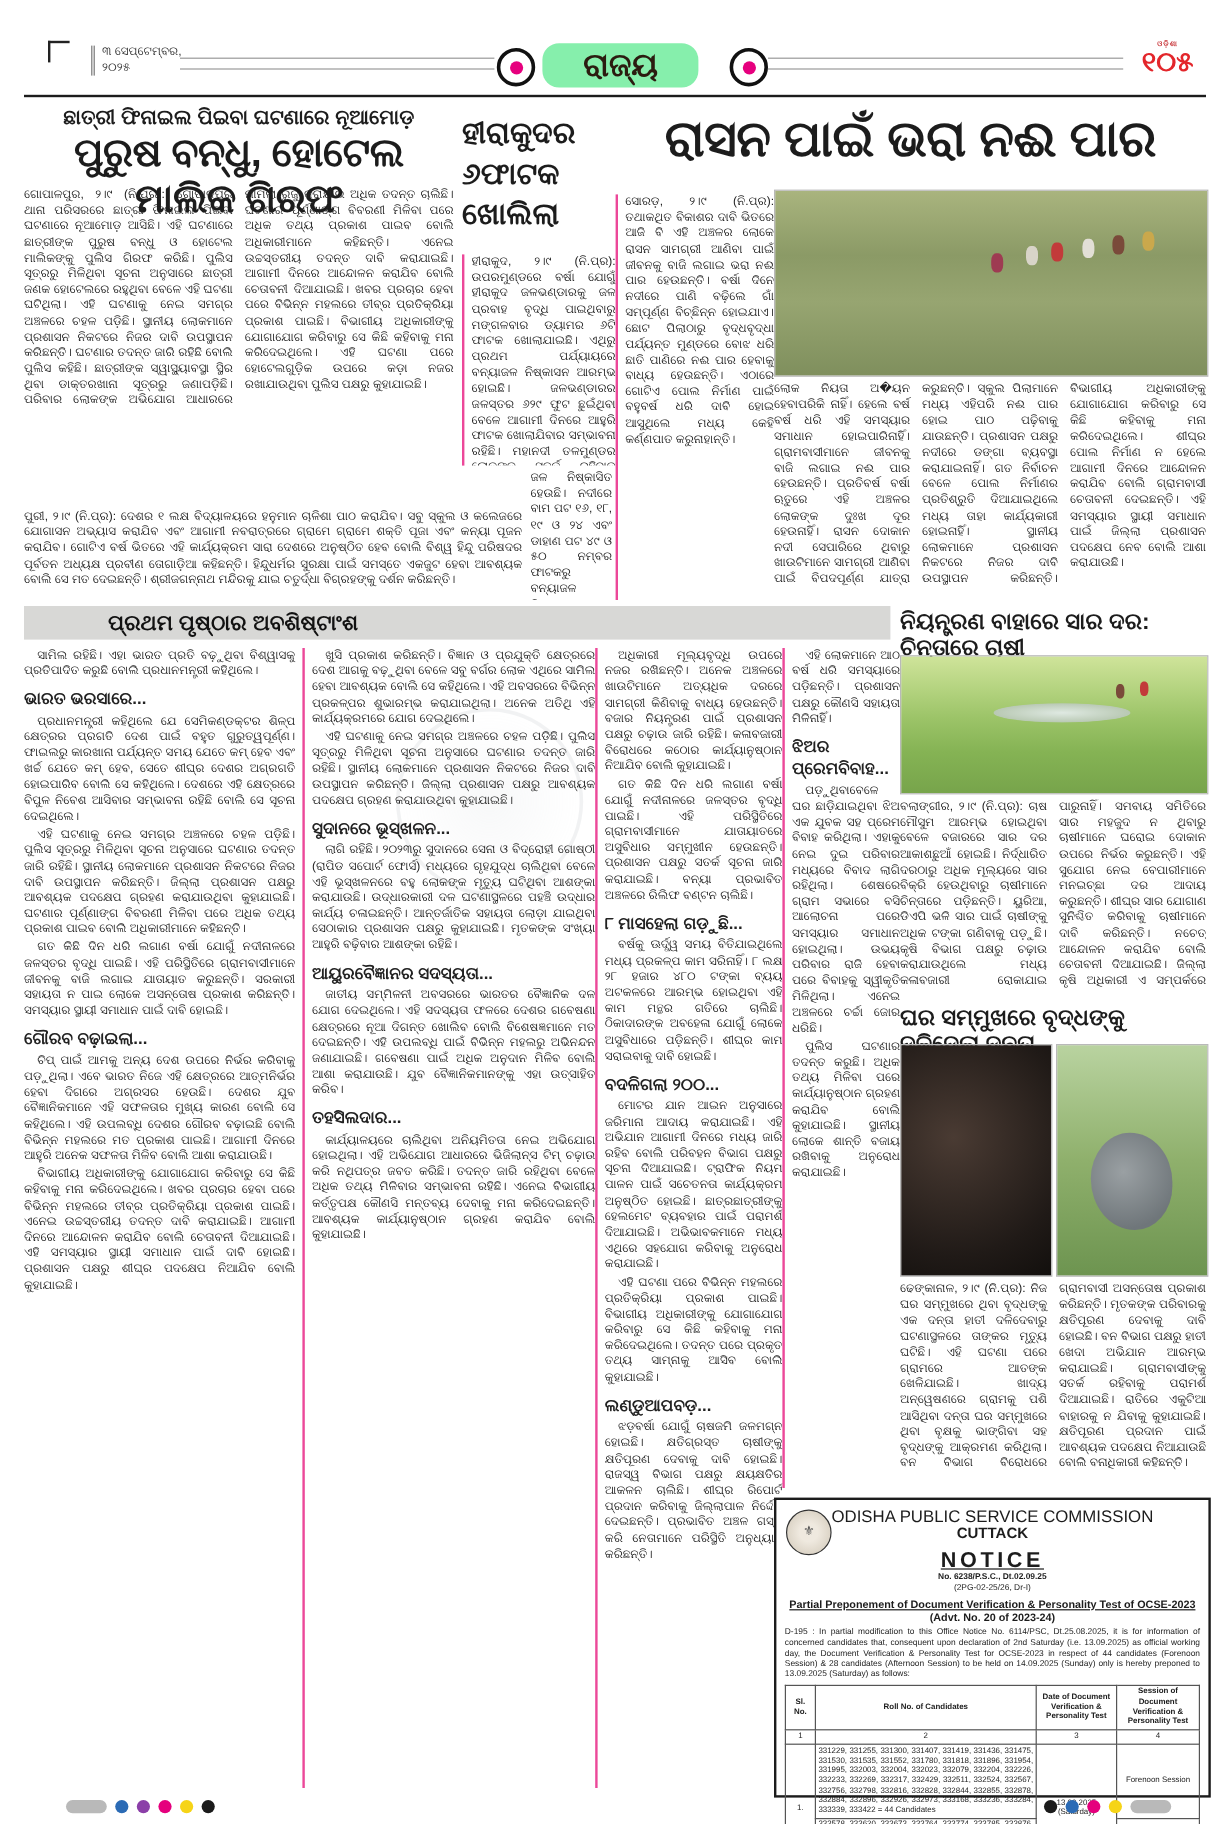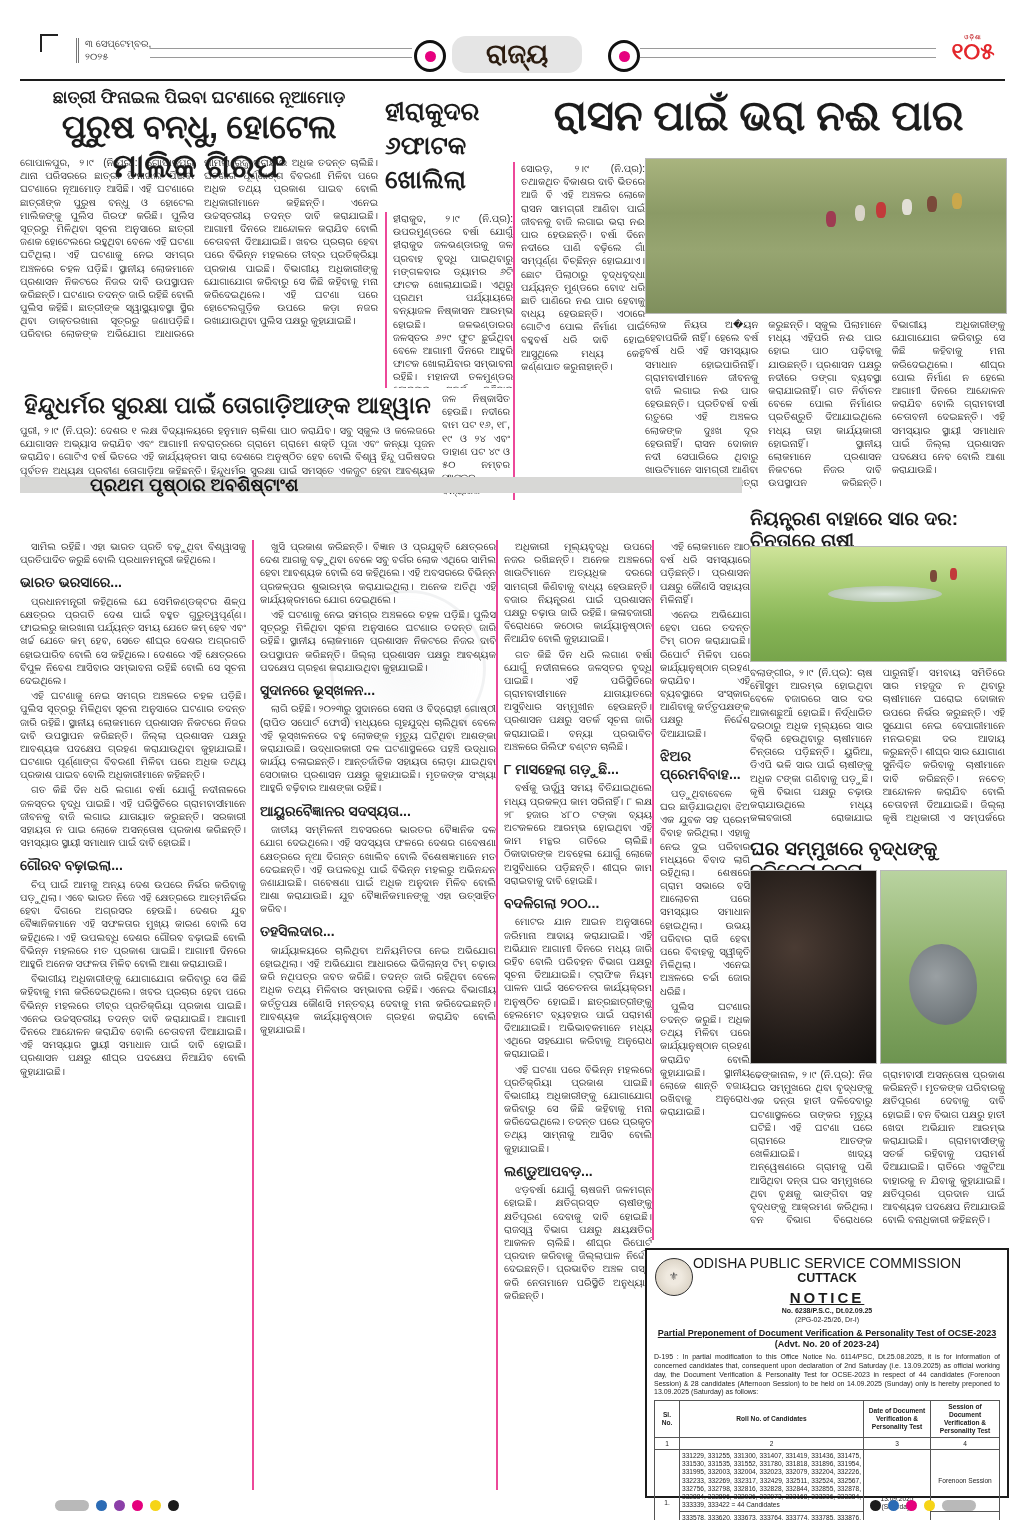--- a/index.html
+++ b/index.html
@@ -7,21 +7,21 @@
         font-family:"Liberation Sans","DejaVu Sans",sans-serif;color:#1c1c1c;}
   .abs{position:absolute;}
 
   
   .cropmark{width:16px;height:16px;border-left:2.5px solid #222;border-top:2.5px solid #222;}
   .dateblock{font-size:10px;line-height:1.25;color:#333;border-left:3px double #777;padding-left:6px;}
   .dbl-rule{height:8px;border-top:1.5px solid #9a9a9a;border-bottom:1.5px solid #9a9a9a;}
   .bullseye{width:26px;height:26px;border-radius:50%;border:3px solid #111;background:#fff;
             display:flex;align-items:center;justify-content:center;}
   .bullseye i{display:block;width:11px;height:11px;border-radius:50%;}
-  .section-badge{background:#e5e5e5;border-radius:14px;padding:3px 34px;font-size:27px;font-weight:bold;color:#2b1c10;}
+  .section-badge{background:#86efac;border-radius:14px;padding:3px 34px;font-size:27px;font-weight:bold;color:#2b1c10;}
   .nameplate{color:#e3262b;font-weight:bold;font-size:23px;line-height:1;text-align:center;}
   .nameplate small{display:block;font-size:6px;color:#c8363a;letter-spacing:1px;}
   .rule-thick{border-top:2.5px solid #1c1c1c;}
 
   
   .kicker{font-size:17px;font-weight:bold;text-align:center;}
   .hl-lead{font-size:33px;font-weight:bold;text-align:center;letter-spacing:-0.5px;}
   .hl-mid{font-size:25px;font-weight:bold;text-align:left;white-space:pre-line;line-height:1.35;}
   .hl-big{font-size:42px;font-weight:bold;text-align:center;letter-spacing:-0.5px;}
   .hl-sec{font-size:23px;font-weight:bold;text-align:center;}
@@ -49,21 +49,21 @@
   .ph-elephant{background:linear-gradient(180deg,#b9d3a0 0%,#8fb06c 50%,#6d9450 100%);}
   .ph-elephant .ele{position:absolute;left:22%;top:38%;width:55%;height:42%;border-radius:48% 52% 46% 54%;
                     background:radial-gradient(circle at 40% 40%,#9aa0a3,#6f767a 75%);}
   .watermark{border:3px solid #9aa0a8;border-radius:50%;opacity:0.13;
              background:radial-gradient(circle,#c7ccd2 0%,transparent 70%);}
 
   
   .notice{border:2px solid #1c1c1c;background:#fff;padding:5px 7px;font-size:7.5px;line-height:1.25;}
   .notice .org{font-size:14px;font-weight:normal;text-align:center;line-height:1.15;}
   .notice .org2{font-size:12.5px;font-weight:bold;text-align:center;}
-  .notice .ntitle{font-size:15px;font-weight:bold;text-align:center;text-decoration:underline;letter-spacing:3px;margin-top:2px;}
+  .notice .ntitle{font-size:18px;font-weight:bold;text-align:center;text-decoration:underline;letter-spacing:3px;margin-top:2px;}
   .notice .nno{font-size:7px;font-weight:bold;text-align:center;}
   .notice .nsub{font-size:7px;text-align:center;}
   .notice .ptitle{font-size:9px;font-weight:bold;text-align:center;text-decoration:underline;margin-top:3px;}
   .notice .padvt{font-size:9px;font-weight:bold;text-align:center;}
   .notice .nbody{font-size:7px;text-align:justify;margin-top:3px;}
   .seal{width:36px;height:36px;border-radius:50%;border:1.5px solid #333;
         background:radial-gradient(circle,#efe9df 30%,#cfc6b6 100%);
         display:flex;align-items:center;justify-content:center;font-size:11px;color:#555;}
   table.nt{border-collapse:collapse;width:100%;margin-top:3px;}
   table.nt th,table.nt td{border:1px solid #555;font-size:6.6px;padding:1.5px 2px;vertical-align:middle;}
@@ -127,24 +127,23 @@
   <div class="abs photo ph-river" style="left:645px;top:158px;width:360px;height:154px;position:absolute;">
     <span class="fig" style="left:58%;top:30%;background:#d8d4c8;position:absolute;"></span>
     <span class="fig" style="left:64%;top:28%;background:#c23a3a;position:absolute;"></span>
     <span class="fig" style="left:71%;top:26%;background:#e2dfd6;position:absolute;"></span>
     <span class="fig" style="left:78%;top:24%;background:#7a4a3a;position:absolute;"></span>
     <span class="fig" style="left:85%;top:22%;background:#caa84c;position:absolute;"></span>
     <span class="fig" style="left:50%;top:34%;background:#9e3b52;position:absolute;"></span>
   </div>
   <div class="abs bodycol three-col" style="left:645px;top:318px;width:360px;height:182px;">ଲୋକ ନିୟତା ଅ�ୟନ ହେବାପରିକି ନାହିଁ। ହେଲେ ବର୍ଷ ବର୍ଷ ଧରି ଏହି ସମସ୍ୟାର ସମାଧାନ ହୋଇପାରିନାହିଁ। ଗ୍ରାମବାସୀମାନେ ଜୀବନକୁ ବାଜି ଲଗାଇ ନଈ ପାର ହେଉଛନ୍ତି। ପ୍ରତିବର୍ଷ ବର୍ଷା ଋତୁରେ ଏହି ଅଞ୍ଚଳର ଲୋକଙ୍କ ଦୁଃଖ ଦୂର ହେଉନାହିଁ। ରାସନ ଦୋକାନ ନଦୀ ସେପାରିରେ ଥିବାରୁ ଖାଉଟିମାନେ ସାମଗ୍ରୀ ଆଣିବା ପାଇଁ ବିପଦପୂର୍ଣ୍ଣ ଯାତ୍ରା କରୁଛନ୍ତି। ସ୍କୁଲ ପିଲାମାନେ ମଧ୍ୟ ଏହିପରି ନଈ ପାର ହୋଇ ପାଠ ପଢ଼ିବାକୁ ଯାଉଛନ୍ତି। ପ୍ରଶାସନ ପକ୍ଷରୁ ନଦୀରେ ଡଙ୍ଗା ବ୍ୟବସ୍ଥା କରାଯାଇନାହିଁ। ଗତ ନିର୍ବାଚନ ବେଳେ ପୋଲ ନିର୍ମାଣର ପ୍ରତିଶ୍ରୁତି ଦିଆଯାଇଥିଲେ ମଧ୍ୟ ତାହା କାର୍ଯ୍ୟକାରୀ ହୋଇନାହିଁ। ସ୍ଥାନୀୟ ଲୋକମାନେ ପ୍ରଶାସନ ନିକଟରେ ନିଜର ଦାବି ଉପସ୍ଥାପନ କରିଛନ୍ତି। ବିଭାଗୀୟ ଅଧିକାରୀଙ୍କୁ ଯୋଗାଯୋଗ କରିବାରୁ ସେ କିଛି କହିବାକୁ ମନା କରିଦେଇଥିଲେ। ଶୀଘ୍ର ପୋଲ ନିର୍ମାଣ ନ ହେଲେ ଆଗାମୀ ଦିନରେ ଆନ୍ଦୋଳନ କରାଯିବ ବୋଲି ଗ୍ରାମବାସୀ ଚେତାବନୀ ଦେଇଛନ୍ତି। ଏହି ସମସ୍ୟାର ସ୍ଥାୟୀ ସମାଧାନ ପାଇଁ ଜିଲ୍ଲା ପ୍ରଶାସନ ପଦକ୍ଷେପ ନେବ ବୋଲି ଆଶା କରାଯାଉଛି।</div>
 
-  <div class="abs hl-sec" style="left:20px;top:392px;width:415px;">ହିନ୍ଦୁଧର୍ମର ସୁରକ୍ଷା ପାଇଁ ତୋଗାଡ଼ିଆଙ୍କ ଆହ୍ୱାନ</div>
   <div class="abs bodycol" style="left:20px;top:424px;width:415px;height:76px;">ପୁରୀ, ୨।୯ (ନି.ପ୍ର): ଦେଶର ୧ ଲକ୍ଷ ବିଦ୍ୟାଳୟରେ ହନୁମାନ ଚାଳିଶା ପାଠ କରାଯିବ। ସବୁ ସ୍କୁଲ ଓ କଲେଜରେ ଯୋଗାସନ ଅଭ୍ୟାସ କରାଯିବ ଏବଂ ଆଗାମୀ ନବରାତ୍ରରେ ଗ୍ରାମେ ଗ୍ରାମେ ଶକ୍ତି ପୂଜା ଏବଂ କନ୍ୟା ପୂଜନ କରାଯିବ। ଗୋଟିଏ ବର୍ଷ ଭିତରେ ଏହି କାର୍ଯ୍ୟକ୍ରମ ସାରା ଦେଶରେ ଅନୁଷ୍ଠିତ ହେବ ବୋଲି ବିଶ୍ୱ ହିନ୍ଦୁ ପରିଷଦର ପୂର୍ବତନ ଅଧ୍ୟକ୍ଷ ପ୍ରବୀଣ ତୋଗାଡ଼ିଆ କହିଛନ୍ତି। ହିନ୍ଦୁଧର୍ମର ସୁରକ୍ଷା ପାଇଁ ସମସ୍ତେ ଏକଜୁଟ ହେବା ଆବଶ୍ୟକ ବୋଲି ସେ ମତ ଦେଇଛନ୍ତି। ଶ୍ରୀଜଗନ୍ନାଥ ମନ୍ଦିରକୁ ଯାଇ ଚତୁର୍ଦ୍ଧା ବିଗ୍ରହଙ୍କୁ ଦର୍ଶନ କରିଛନ୍ତି।</div>
 
-  <div class="abs banner" style="left:20px;top:477px;width:722px;height:16px;">
+  <div class="abs banner" style="left:20px;top:505px;width:722px;height:28px;">
     <span>ପ୍ରଥମ ପୃଷ୍ଠାର ଅବଶିଷ୍ଟାଂଶ</span>
   </div>
 
   <div class="abs bodycol" style="left:20px;top:540px;width:226px;height:950px;">
       <div class="blk-para">ସାମିଲ ରହିଛି। ଏହା ଭାରତ ପ୍ରତି ବଢ଼ୁଥିବା ବିଶ୍ୱାସକୁ ପ୍ରତିପାଦିତ କରୁଛି ବୋଲି ପ୍ରଧାନମନ୍ତ୍ରୀ କହିଥିଲେ।</div>
       <div class="blk-subhead">ଭାରତ ଭରସାରେ...</div>
       <div class="blk-para">ପ୍ରଧାନମନ୍ତ୍ରୀ କହିଥିଲେ ଯେ ସେମିକଣ୍ଡକ୍ଟର ଶିଳ୍ପ କ୍ଷେତ୍ରର ପ୍ରଗତି ଦେଶ ପାଇଁ ବହୁତ ଗୁରୁତ୍ୱପୂର୍ଣ୍ଣ। ଫାଇଲରୁ କାରଖାନା ପର୍ଯ୍ୟନ୍ତ ସମୟ ଯେତେ କମ୍ ହେବ ଏବଂ ଖର୍ଚ୍ଚ ଯେତେ କମ୍ ହେବ, ସେତେ ଶୀଘ୍ର ଦେଶର ଅଗ୍ରଗତି ହୋଇପାରିବ ବୋଲି ସେ କହିଥିଲେ। ଦେଶରେ ଏହି କ୍ଷେତ୍ରରେ ବିପୁଳ ନିବେଶ ଆସିବାର ସମ୍ଭାବନା ରହିଛି ବୋଲି ସେ ସୂଚନା ଦେଇଥିଲେ।</div>
       <div class="blk-para">ଏହି ଘଟଣାକୁ ନେଇ ସମଗ୍ର ଅଞ୍ଚଳରେ ଚହଳ ପଡ଼ିଛି। ପୁଲିସ ସୂତ୍ରରୁ ମିଳିଥିବା ସୂଚନା ଅନୁସାରେ ଘଟଣାର ତଦନ୍ତ ଜାରି ରହିଛି। ସ୍ଥାନୀୟ ଲୋକମାନେ ପ୍ରଶାସନ ନିକଟରେ ନିଜର ଦାବି ଉପସ୍ଥାପନ କରିଛନ୍ତି। ଜିଲ୍ଲା ପ୍ରଶାସନ ପକ୍ଷରୁ ଆବଶ୍ୟକ ପଦକ୍ଷେପ ଗ୍ରହଣ କରାଯାଉଥିବା କୁହାଯାଇଛି। ଘଟଣାର ପୂର୍ଣ୍ଣାଙ୍ଗ ବିବରଣୀ ମିଳିବା ପରେ ଅଧିକ ତଥ୍ୟ ପ୍ରକାଶ ପାଇବ ବୋଲି ଅଧିକାରୀମାନେ କହିଛନ୍ତି।</div>
       <div class="blk-para">ଗତ କିଛି ଦିନ ଧରି ଲଗାଣ ବର୍ଷା ଯୋଗୁଁ ନଦୀନାଳରେ ଜଳସ୍ତର ବୃଦ୍ଧି ପାଇଛି। ଏହି ପରିସ୍ଥିତିରେ ଗ୍ରାମବାସୀମାନେ ଜୀବନକୁ ବାଜି ଲଗାଇ ଯାତାୟାତ କରୁଛନ୍ତି। ସରକାରୀ ସହାୟତା ନ ପାଇ ଲୋକେ ଅସନ୍ତୋଷ ପ୍ରକାଶ କରିଛନ୍ତି। ସମସ୍ୟାର ସ୍ଥାୟୀ ସମାଧାନ ପାଇଁ ଦାବି ହୋଇଛି।</div>
       <div class="blk-subhead">ଗୌରବ ବଢ଼ାଇଲା...</div>
@@ -167,21 +166,20 @@
       <div class="blk-subhead">୮ ମାସହେଲା ଗଡ଼ୁଛି...</div>
       <div class="blk-para">ବର୍ଷକୁ ଊର୍ଦ୍ଧ୍ୱ ସମୟ ବିତିଯାଇଥିଲେ ମଧ୍ୟ ପ୍ରକଳ୍ପ କାମ ସରିନାହିଁ। ୮ ଲକ୍ଷ ୨୮ ହଜାର ୪୮୦ ଟଙ୍କା ବ୍ୟୟ ଅଟକଳରେ ଆରମ୍ଭ ହୋଇଥିବା ଏହି କାମ ମନ୍ଥର ଗତିରେ ଚାଲିଛି। ଠିକାଦାରଙ୍କ ଅବହେଳା ଯୋଗୁଁ ଲୋକେ ଅସୁବିଧାରେ ପଡ଼ିଛନ୍ତି। ଶୀଘ୍ର କାମ ସରାଇବାକୁ ଦାବି ହୋଇଛି।</div>
       <div class="blk-subhead">ବଦଳିଗଲା ୨୦୦...</div>
       <div class="blk-para">ମୋଟର ଯାନ ଆଇନ ଅନୁସାରେ ଜରିମାନା ଆଦାୟ କରାଯାଇଛି। ଏହି ଅଭିଯାନ ଆଗାମୀ ଦିନରେ ମଧ୍ୟ ଜାରି ରହିବ ବୋଲି ପରିବହନ ବିଭାଗ ପକ୍ଷରୁ ସୂଚନା ଦିଆଯାଇଛି। ଟ୍ରାଫିକ ନିୟମ ପାଳନ ପାଇଁ ସଚେତନତା କାର୍ଯ୍ୟକ୍ରମ ଅନୁଷ୍ଠିତ ହୋଇଛି। ଛାତ୍ରଛାତ୍ରୀଙ୍କୁ ହେଲମେଟ ବ୍ୟବହାର ପାଇଁ ପରାମର୍ଶ ଦିଆଯାଇଛି। ଅଭିଭାବକମାନେ ମଧ୍ୟ ଏଥିରେ ସହଯୋଗ କରିବାକୁ ଅନୁରୋଧ କରାଯାଇଛି।</div>
       <div class="blk-para">ଏହି ଘଟଣା ପରେ ବିଭିନ୍ନ ମହଲରେ ପ୍ରତିକ୍ରିୟା ପ୍ରକାଶ ପାଇଛି। ବିଭାଗୀୟ ଅଧିକାରୀଙ୍କୁ ଯୋଗାଯୋଗ କରିବାରୁ ସେ କିଛି କହିବାକୁ ମନା କରିଦେଇଥିଲେ। ତଦନ୍ତ ପରେ ପ୍ରକୃତ ତଥ୍ୟ ସାମ୍ନାକୁ ଆସିବ ବୋଲି କୁହାଯାଇଛି।</div>
       <div class="blk-subhead">ଲଣ୍ଡୁଆପବଡ଼...</div>
       <div class="blk-para">ଝଡ଼ବର୍ଷା ଯୋଗୁଁ ଚାଷଜମି ଜଳମଗ୍ନ ହୋଇଛି। କ୍ଷତିଗ୍ରସ୍ତ ଚାଷୀଙ୍କୁ କ୍ଷତିପୂରଣ ଦେବାକୁ ଦାବି ହୋଇଛି। ରାଜସ୍ୱ ବିଭାଗ ପକ୍ଷରୁ କ୍ଷୟକ୍ଷତିର ଆକଳନ ଚାଲିଛି। ଶୀଘ୍ର ରିପୋର୍ଟ ପ୍ରଦାନ କରିବାକୁ ଜିଲ୍ଲାପାଳ ନିର୍ଦ୍ଦେଶ ଦେଇଛନ୍ତି। ପ୍ରଭାବିତ ଅଞ୍ଚଳ ଗସ୍ତ କରି ନେତାମାନେ ପରିସ୍ଥିତି ଅନୁଧ୍ୟାନ କରିଛନ୍ତି।</div>
     </div>
   <div class="abs bodycol vrule-l" style="left:652px;top:540px;width:90px;height:700px;padding-left:6px;">
       <div class="blk-para">ଏହି ଲୋକମାନେ ଆଠ ବର୍ଷ ଧରି ସମସ୍ୟାରେ ପଡ଼ିଛନ୍ତି। ପ୍ରଶାସନ ପକ୍ଷରୁ କୌଣସି ସହାୟତା ମିଳିନାହିଁ।</div>
-      <div class="blk-para">ଏନେଇ ଅଭିଯୋଗ ହେବା ପରେ ତଦନ୍ତ ଟିମ୍ ଗଠନ କରାଯାଇଛି। ରିପୋର୍ଟ ମିଳିବା ପରେ କାର୍ଯ୍ୟାନୁଷ୍ଠାନ ଗ୍ରହଣ କରାଯିବ। ଏହି ବ୍ୟବସ୍ଥାରେ ସଂସ୍କାର ଆଣିବାକୁ କର୍ତ୍ତୃପକ୍ଷଙ୍କ ପକ୍ଷରୁ ନିର୍ଦ୍ଦେଶ ଦିଆଯାଇଛି।</div>
       <div class="blk-subhead">ଝିଅର ପ୍ରେମବିବାହ...</div>
       <div class="blk-para">ପଡ଼ୁଥିବାବେଳେ ଘର ଛାଡ଼ିଯାଇଥିବା ଝିଅ ଏକ ଯୁବକ ସହ ପ୍ରେମ ବିବାହ କରିଥିଲା। ଏହାକୁ ନେଇ ଦୁଇ ପରିବାର ମଧ୍ୟରେ ବିବାଦ ଲାଗି ରହିଥିଲା। ଶେଷରେ ଗ୍ରାମ ସଭାରେ ବସି ଆଲୋଚନା ପରେ ସମସ୍ୟାର ସମାଧାନ ହୋଇଥିଲା। ଉଭୟ ପରିବାର ରାଜି ହେବା ପରେ ବିବାହକୁ ସ୍ୱୀକୃତି ମିଳିଥିଲା। ଏନେଇ ଅଞ୍ଚଳରେ ଚର୍ଚ୍ଚା ଜୋର ଧରିଛି।</div>
       <div class="blk-para">ପୁଲିସ ଘଟଣାର ତଦନ୍ତ କରୁଛି। ଅଧିକ ତଥ୍ୟ ମିଳିବା ପରେ କାର୍ଯ୍ୟାନୁଷ୍ଠାନ ଗ୍ରହଣ କରାଯିବ ବୋଲି କୁହାଯାଇଛି। ସ୍ଥାନୀୟ ଲୋକେ ଶାନ୍ତି ବଜାୟ ରଖିବାକୁ ଅନୁରୋଧ କରାଯାଇଛି।</div>
     </div>
 
   <div class="abs hl-feat" style="left:750px;top:508px;width:255px;">ନିୟନ୍ତ୍ରଣ ବାହାରେ ସାର ଦର: ଚିନ୍ତାରେ ଚାଷୀ</div>
   <div class="abs photo ph-field" style="left:750px;top:546px;width:255px;height:114px;position:absolute;">
     <span class="water"></span>
     <span class="fig" style="left:70%;top:20%;background:#7a4a3a;position:absolute;width:7px;height:12px;border-radius:40%;"></span>
     <span class="fig" style="left:78%;top:18%;background:#c23a3a;position:absolute;width:7px;height:12px;border-radius:40%;"></span>

